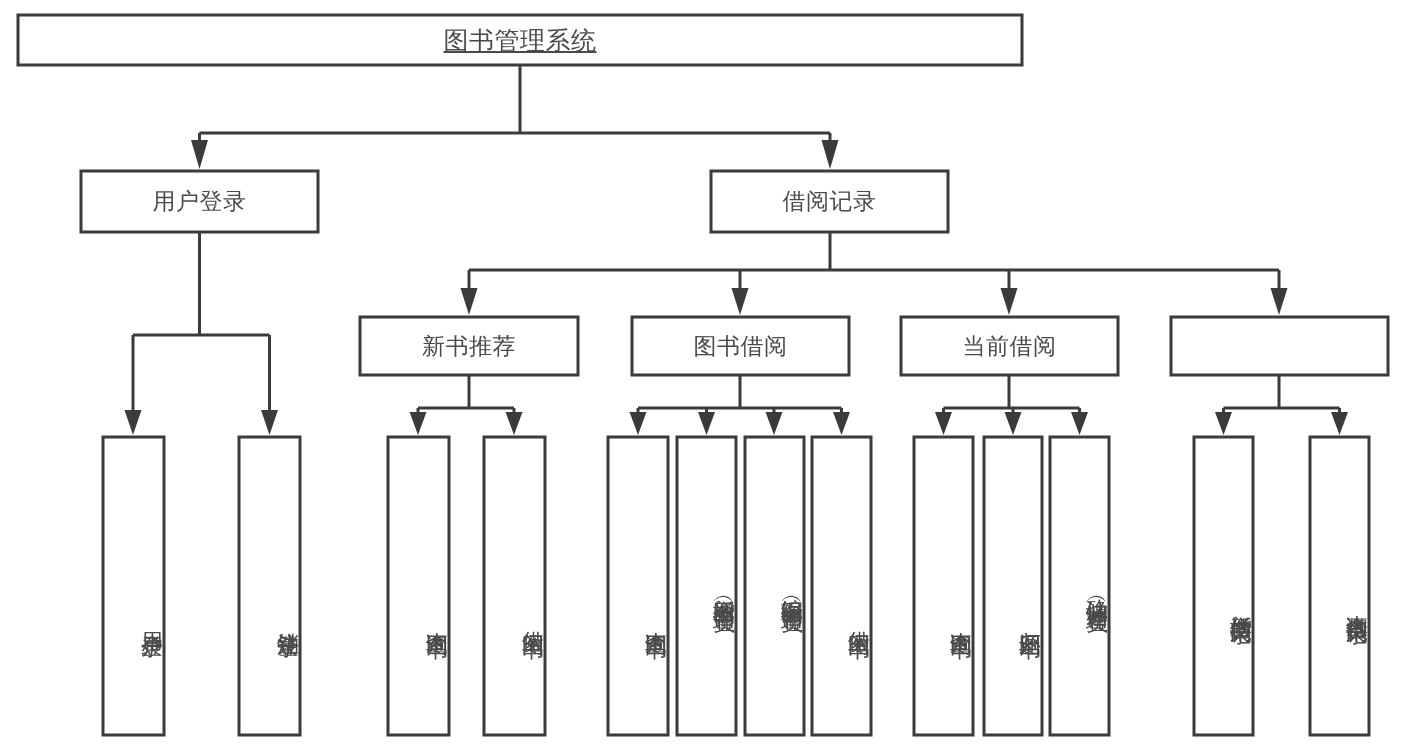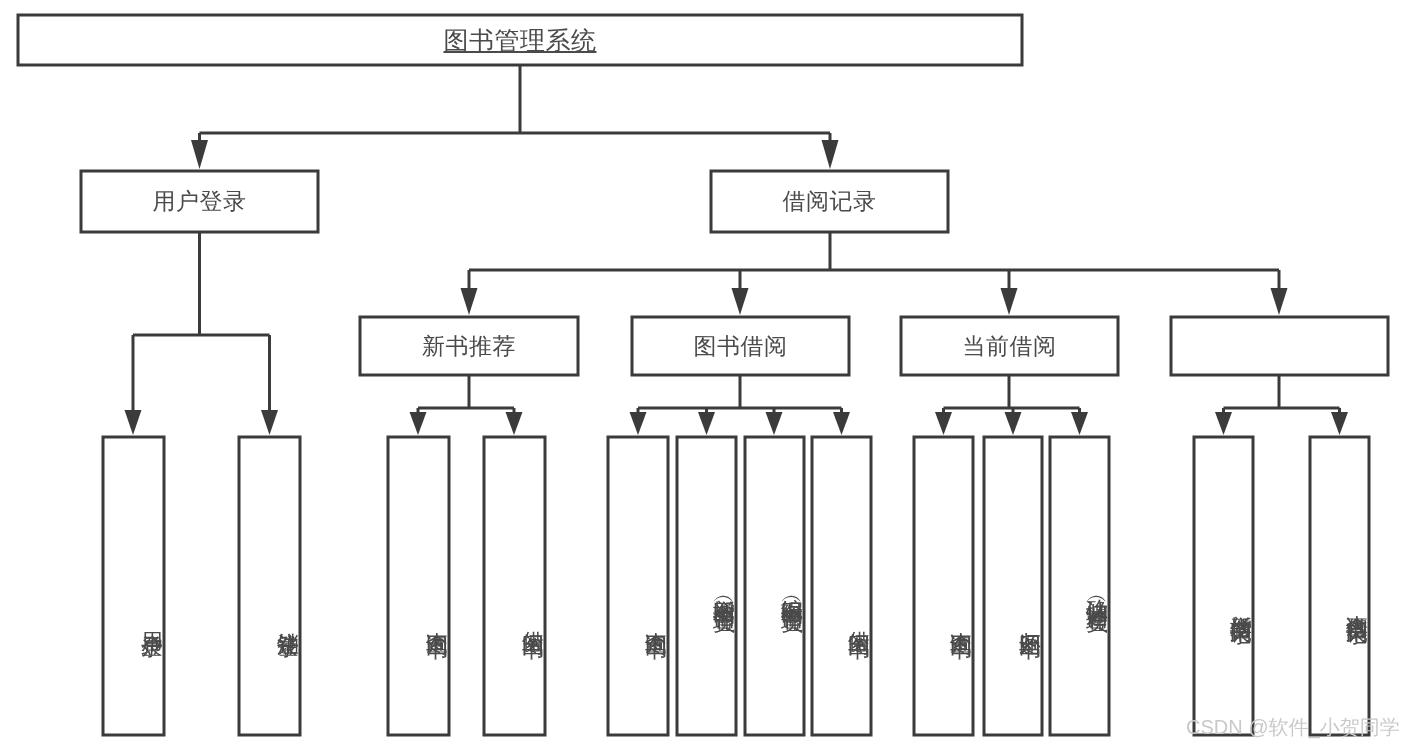--- a/index.html
+++ b/index.html
@@ -192,14 +192,13 @@
   <div class="node-label vertical" style="left:608px; top:496px; width:60px; height:239px;">查询图书</div>
   <div class="node-label vertical" style="left:677px; top:441px; width:59px; height:294px;">新增图书（管理员）</div>
   <div class="node-label vertical" style="left:745px; top:441px; width:59px; height:294px;">编辑图书（管理员）</div>
   <div class="node-label vertical" style="left:812px; top:496px; width:59px; height:239px;">借阅图书</div>
   <div class="node-label vertical" style="left:914px; top:496px; width:59px; height:239px;">查询图书</div>
   <div class="node-label vertical" style="left:984px; top:496px; width:58px; height:239px;">归还图书</div>
   <div class="node-label vertical" style="left:1050px; top:441px; width:59px; height:294px;">确认归还（管理员）</div>
   <div class="node-label vertical" style="left:1194px; top:466px; width:59px; height:269px;">新增借阅记录</div>
   <div class="node-label vertical" style="left:1310px; top:466px; width:59px; height:269px;">查询借阅记录</div>
 
-  <div class="watermark">CSDN @软件_小贺同学</div>
 </div>
 
 </body></html>

